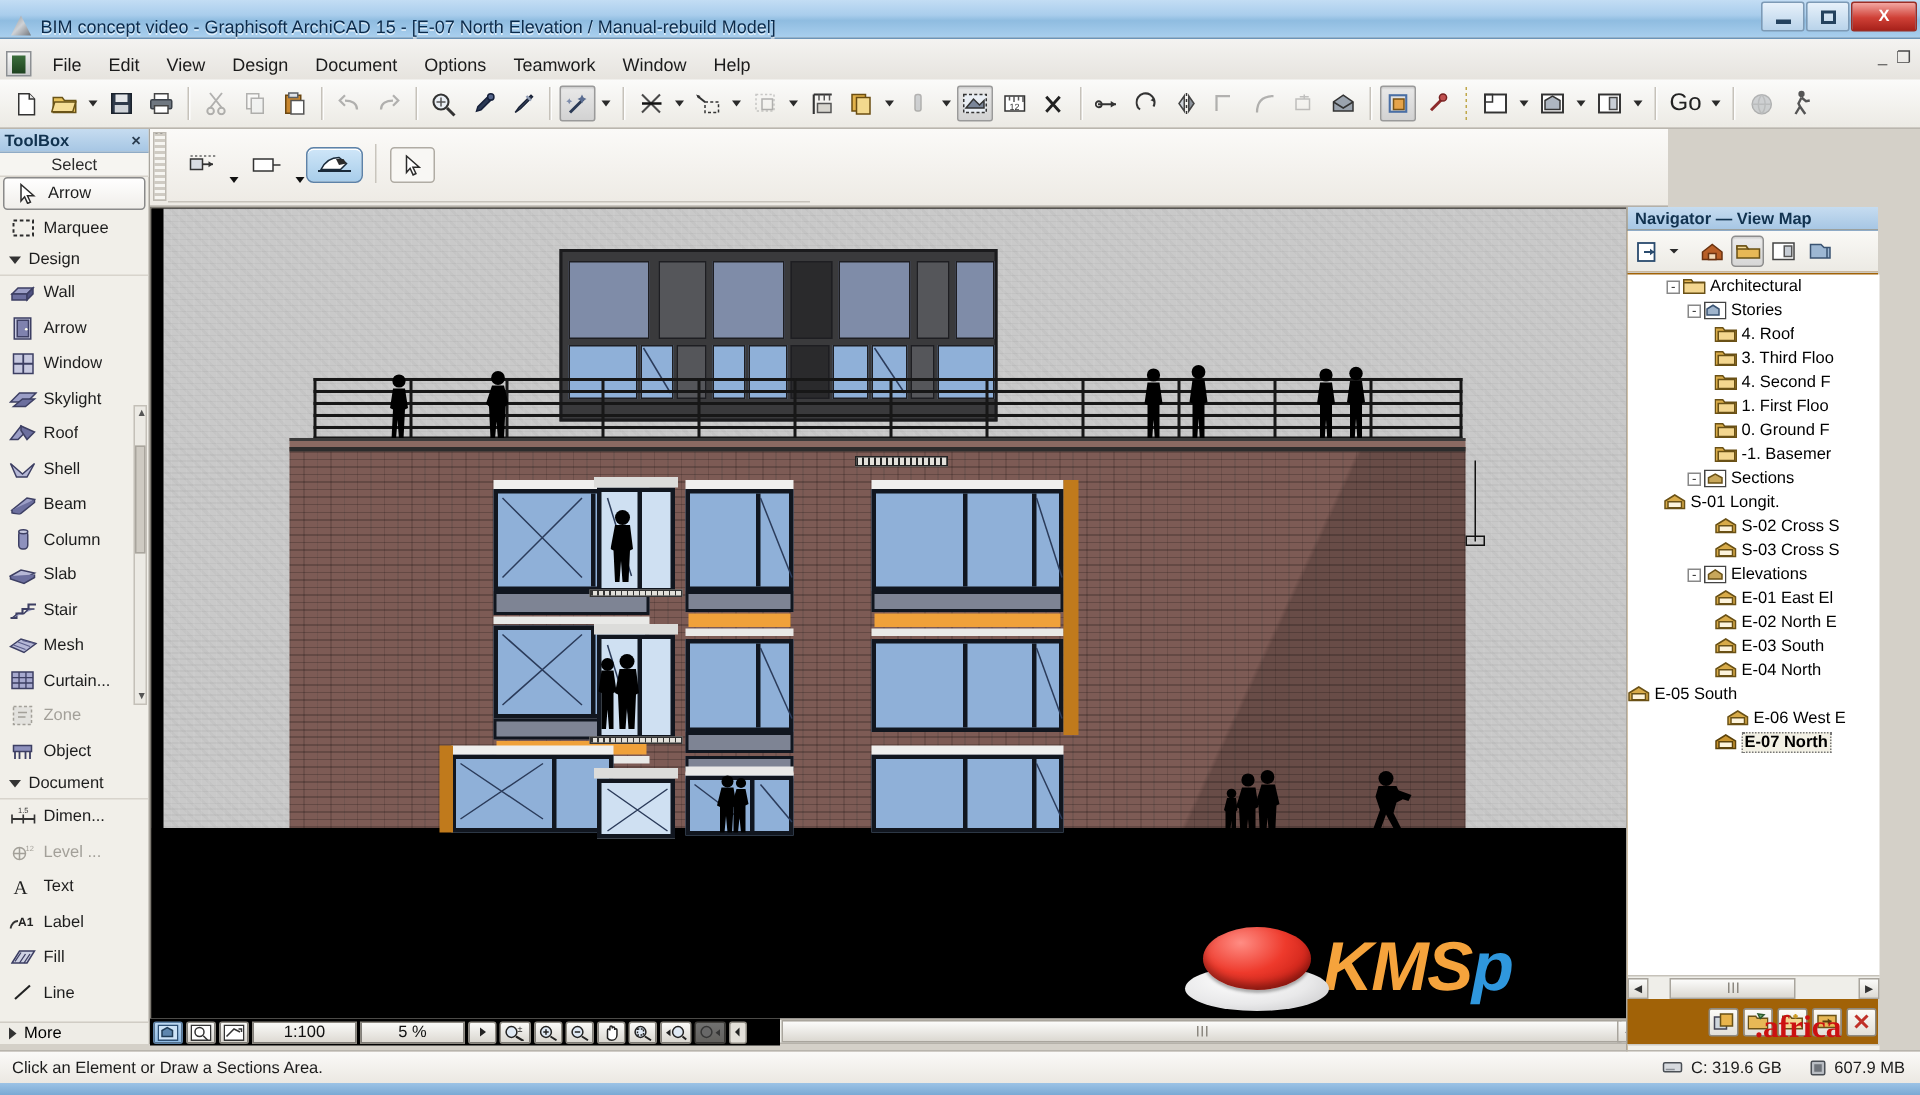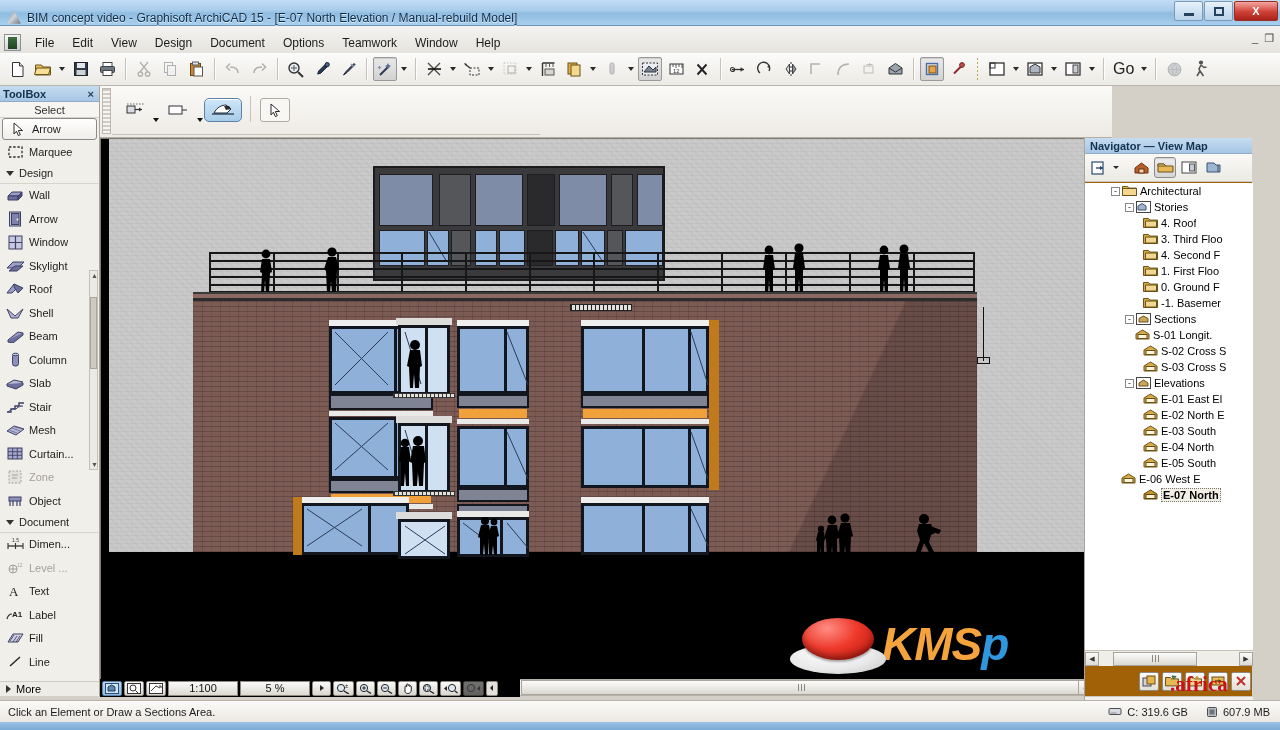--- a/index.html
+++ b/index.html
@@ -1416,21 +1416,21 @@
       <div class="tnode" style="padding-left:40px">
         <span class="exp">-</span>
         <span class="fico">
           <svg width="15" height="12" viewBox="0 0 15 12">
               <rect x=".5" y=".5" width="14" height="11" fill="#fff" stroke="#444"></rect>
               <path d="M3 9V5.5L7.5 3 12 5.5V9z" fill="#c8a75a" stroke="#6a5116"></path>
             </svg>
         </span>
         <span class="lbl">Sections</span>
       </div>
-      <div class="tnode" style="padding-left:50px">
+      <div class="tnode" style="padding-left:24px">
         <span class="fico">
           <svg width="15" height="12" viewBox="0 0 15 12">
               <path d="M1 10V5l6.5-4L14 5v5z" fill="#d8ab49" stroke="#6a5116"></path>
               <rect x="3" y="5.5" width="9" height="4" fill="#fdf4dd" stroke="#6a5116"></rect>
             </svg>
         </span>
         <span class="lbl">S-01 Longit.</span>
       </div>
       <div class="tnode" style="padding-left:58px">
         <span class="fico">
@@ -1490,30 +1490,30 @@
       </div>
       <div class="tnode" style="padding-left:58px">
         <span class="fico">
           <svg width="15" height="12" viewBox="0 0 15 12">
               <path d="M1 10V5l6.5-4L14 5v5z" fill="#d8ab49" stroke="#6a5116"></path>
               <rect x="3" y="5.5" width="9" height="4" fill="#fdf4dd" stroke="#6a5116"></rect>
             </svg>
         </span>
         <span class="lbl">E-04 North </span>
       </div>
-      <div class="tnode" style="padding-left:58px">
+      <div class="tnode" style="">
         <span class="fico">
           <svg width="15" height="12" viewBox="0 0 15 12">
               <path d="M1 10V5l6.5-4L14 5v5z" fill="#d8ab49" stroke="#6a5116"></path>
               <rect x="3" y="5.5" width="9" height="4" fill="#fdf4dd" stroke="#6a5116"></rect>
             </svg>
         </span>
         <span class="lbl">E-05 South </span>
       </div>
-      <div class="tnode" style="padding-left:36px">
+      <div class="tnode" style="padding-left:66px">
         <span class="fico">
           <svg width="15" height="12" viewBox="0 0 15 12">
               <path d="M1 10V5l6.5-4L14 5v5z" fill="#d8ab49" stroke="#6a5116"></path>
               <rect x="3" y="5.5" width="9" height="4" fill="#fdf4dd" stroke="#6a5116"></rect>
             </svg>
         </span>
         <span class="lbl">E-06 West E</span>
       </div>
       <div class="tnode sel" style="padding-left:58px">
         <span class="fico">

